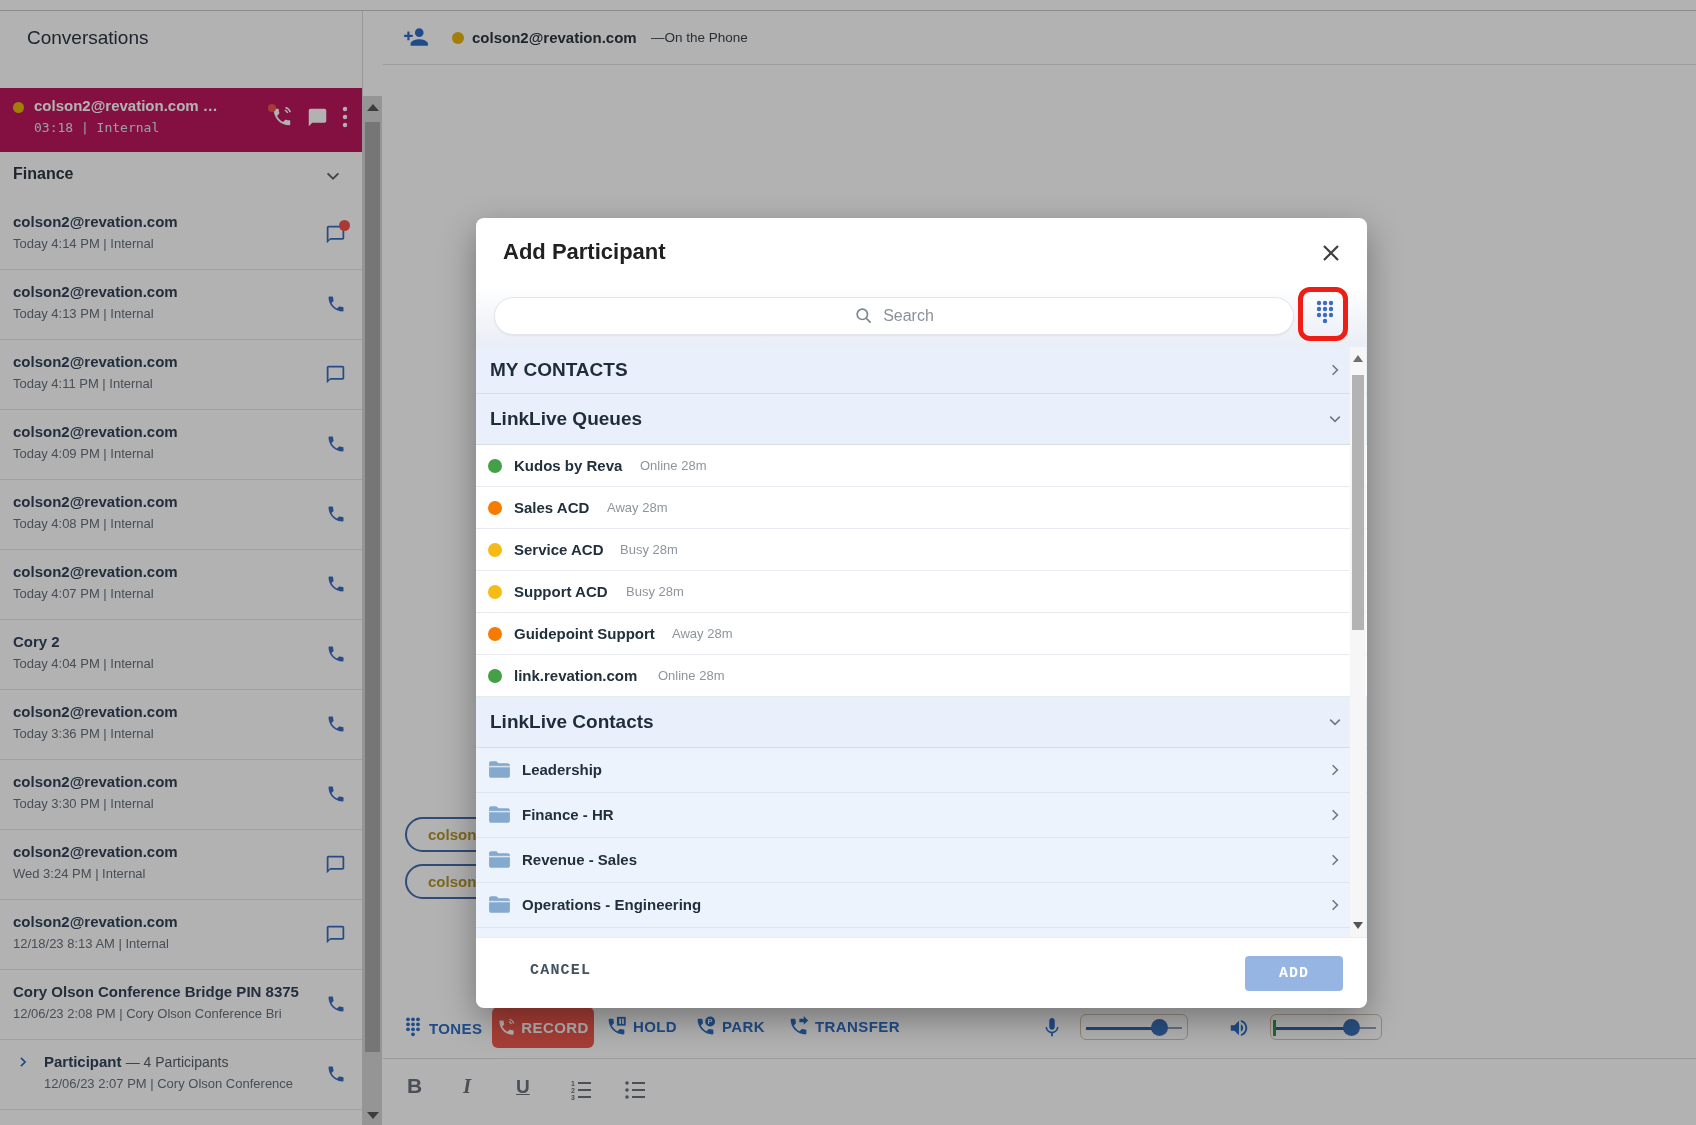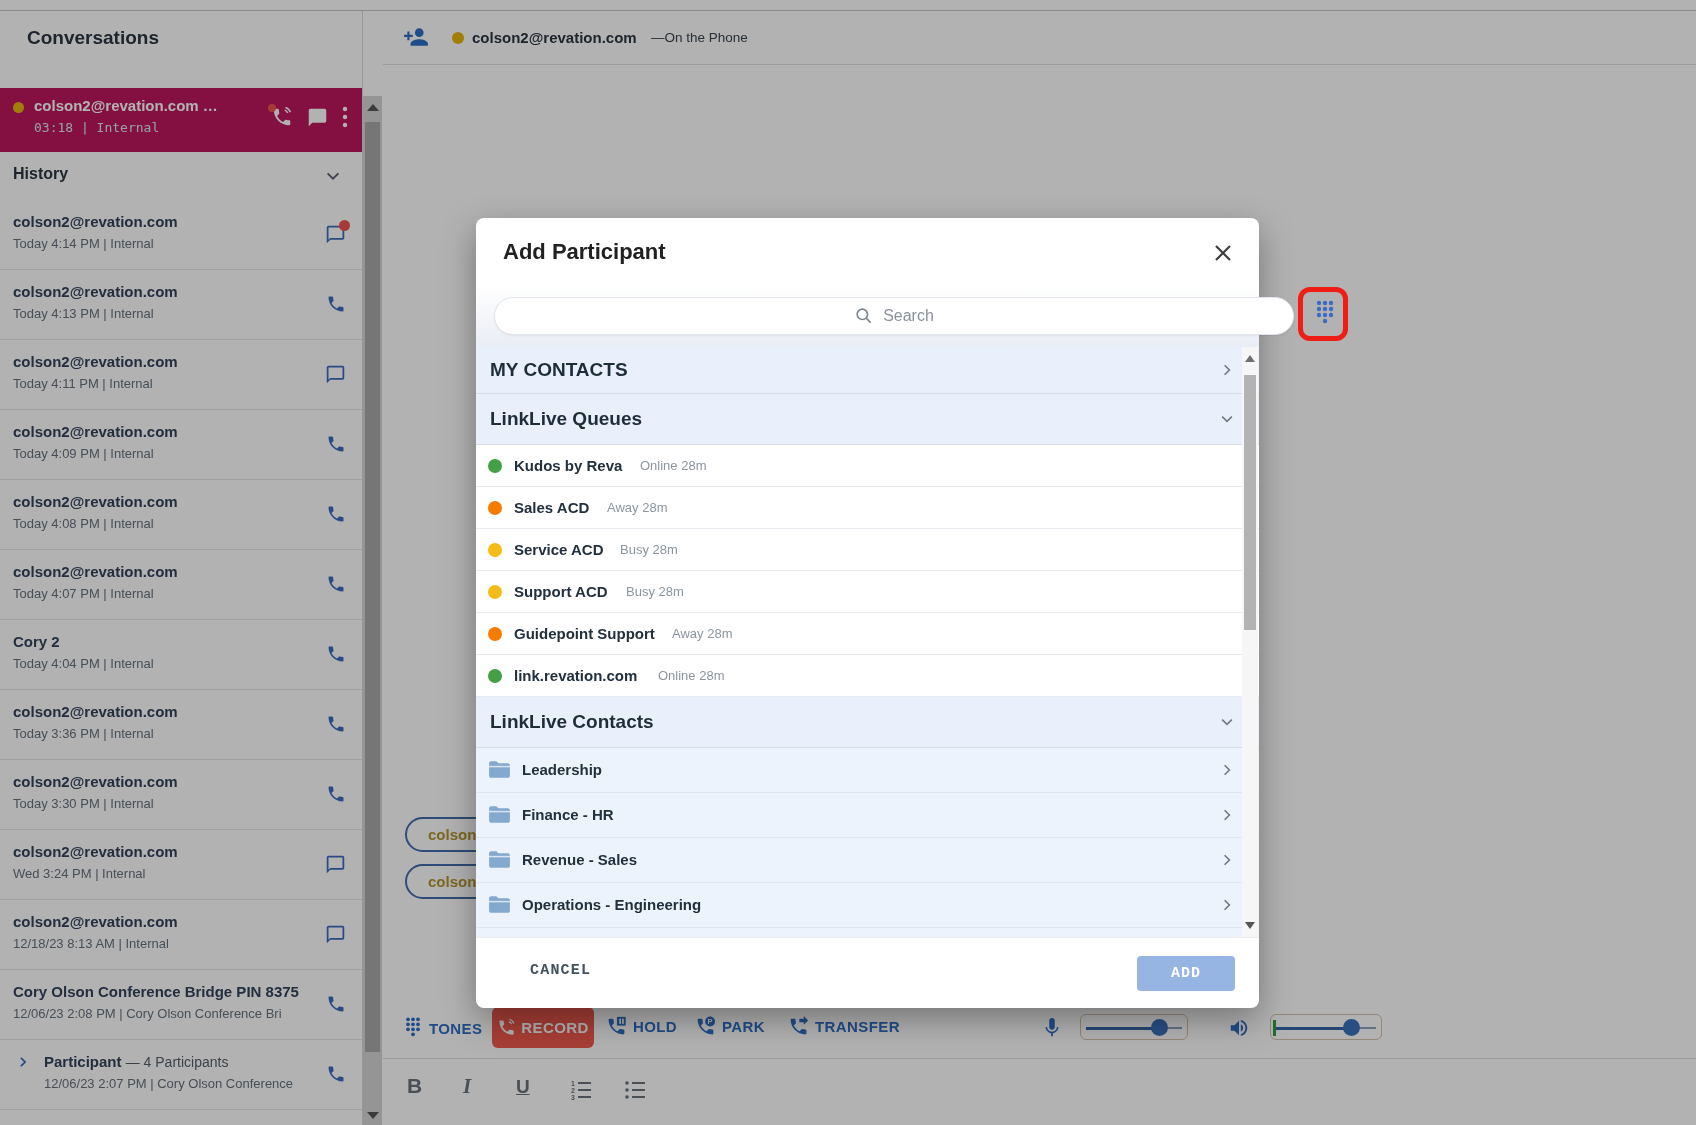--- a/index.html
+++ b/index.html
@@ -3,21 +3,21 @@
 <meta charset="utf-8">
 <style>
   html,body{margin:0;padding:0;background:#888;}
   .screen{position:relative;width:1696px;height:1125px;background:#fff;overflow:hidden;
           font-family:"Liberation Sans",sans-serif;}
   .abs{position:absolute;}
   
   .topline{position:absolute;left:0;top:10px;width:100%;height:1px;background:#c9c9c9;}
   
   .sidebar{position:absolute;left:0;top:11px;width:362px;bottom:0;background:#fff;border-right:1px solid #d8d8d8;}
-  .sb-title{position:absolute;left:27px;top:16px;font-size:19px;font-weight:bold;color:#2b3642;}
+  .sb-title{position:absolute;left:27px;top:16px;font-size:19px;font-weight:normal;color:#2b3642;}
   .active-row{position:absolute;left:0;top:77px;width:362px;height:64px;background:#be185d;}
   .active-dot{position:absolute;left:13px;top:14px;width:11px;height:11px;border-radius:50%;background:#e7b50c;}
   .active-title{position:absolute;left:34px;top:9px;font-size:15px;font-weight:bold;color:#fff;white-space:nowrap;}
   .active-meta{position:absolute;left:34px;top:32px;font-size:13px;color:#d9e4f4;font-family:"DejaVu Sans Mono","Liberation Mono",monospace;}
   .active-icons{position:absolute;right:14px;top:18px;display:flex;align-items:center;gap:14px;}
   .reddot-badge{position:absolute;width:8px;height:8px;border-radius:50%;background:#ef5350;}
   .hist-header{position:absolute;left:0;top:141px;width:362px;height:48px;border-bottom:1px solid #dcdfe2;}
   .hist-header .lbl{position:absolute;left:13px;top:13px;font-size:16px;font-weight:bold;color:#2b3642;}
   .hist-header .chev{position:absolute;right:20px;top:15px;}
   .hlist{position:absolute;left:0;top:189px;width:362px;}
@@ -52,21 +52,21 @@
   .sl-knob{position:absolute;top:4px;width:17px;height:17px;border-radius:50%;background:#3c72ba;}
   .sl-tick{position:absolute;left:2px;top:5px;width:3px;height:16px;background:#2e9e44;}
   
   .fmt{position:absolute;color:#6a737c;}
   .fb{font-size:21px;font-weight:bold;}
   .fi{font-size:21px;font-style:italic;font-family:"Liberation Serif",serif;font-weight:bold;}
   .fu{font-size:19px;font-weight:bold;text-decoration:underline;}
   
   .overlay{position:absolute;inset:0;background:rgba(0,0,0,0.30);z-index:10;}
   
-  .modal{position:absolute;left:476px;top:218px;width:783px;height:789px;background:#fff;border-radius:8px;
+  .modal{position:absolute;left:476px;top:218px;width:891px;height:789px;background:#fff;border-radius:8px;
          box-shadow:0 12px 34px rgba(0,0,0,.35);z-index:20;}
   .m-head{position:absolute;left:0;top:0;width:100%;height:67px;}
   .m-title{position:absolute;left:27px;top:21px;font-size:22px;font-weight:bold;color:#212121;}
   .m-close{position:absolute;right:26px;top:25px;width:20px;height:20px;cursor:pointer;}
   .m-search-row{position:absolute;left:0;top:67px;width:100%;height:62px;
      background:linear-gradient(180deg,#ffffff 0%,#f3f5f9 55%,#e9edf5 100%);border-radius:0;}
   .m-input{position:absolute;left:18px;top:12px;width:800px;height:38px;background:#fff;border:1px solid #e2e6ec;
      border-radius:19px;box-sizing:border-box;display:flex;align-items:center;justify-content:center;gap:9px;
      box-shadow:0 1px 2px rgba(0,0,0,.06);}
   .m-input span{font-size:16px;color:#8a919b;}
@@ -125,21 +125,21 @@
           <svg width="6" height="22" viewBox="0 0 6 22">
               <circle cx="3" cy="3" r="2.2" fill="#fff"></circle>
               <circle cx="3" cy="11" r="2.2" fill="#fff"></circle>
               <circle cx="3" cy="19" r="2.2" fill="#fff"></circle>
             </svg>
         </span>
       </div>
     </div>
 
     <div class="hist-header">
-      <span class="lbl">History</span>
+      <span class="lbl">Finance</span>
       <span class="chev">
         <svg width="18" height="18" viewBox="0 0 20 20">
             <path d="M4 7l6 6 6-6" fill="none" stroke="#57606a" stroke-width="2"></path>
           </svg>
       </span>
     </div>
 
     <div class="hlist">
 
       <div class="hrow">

